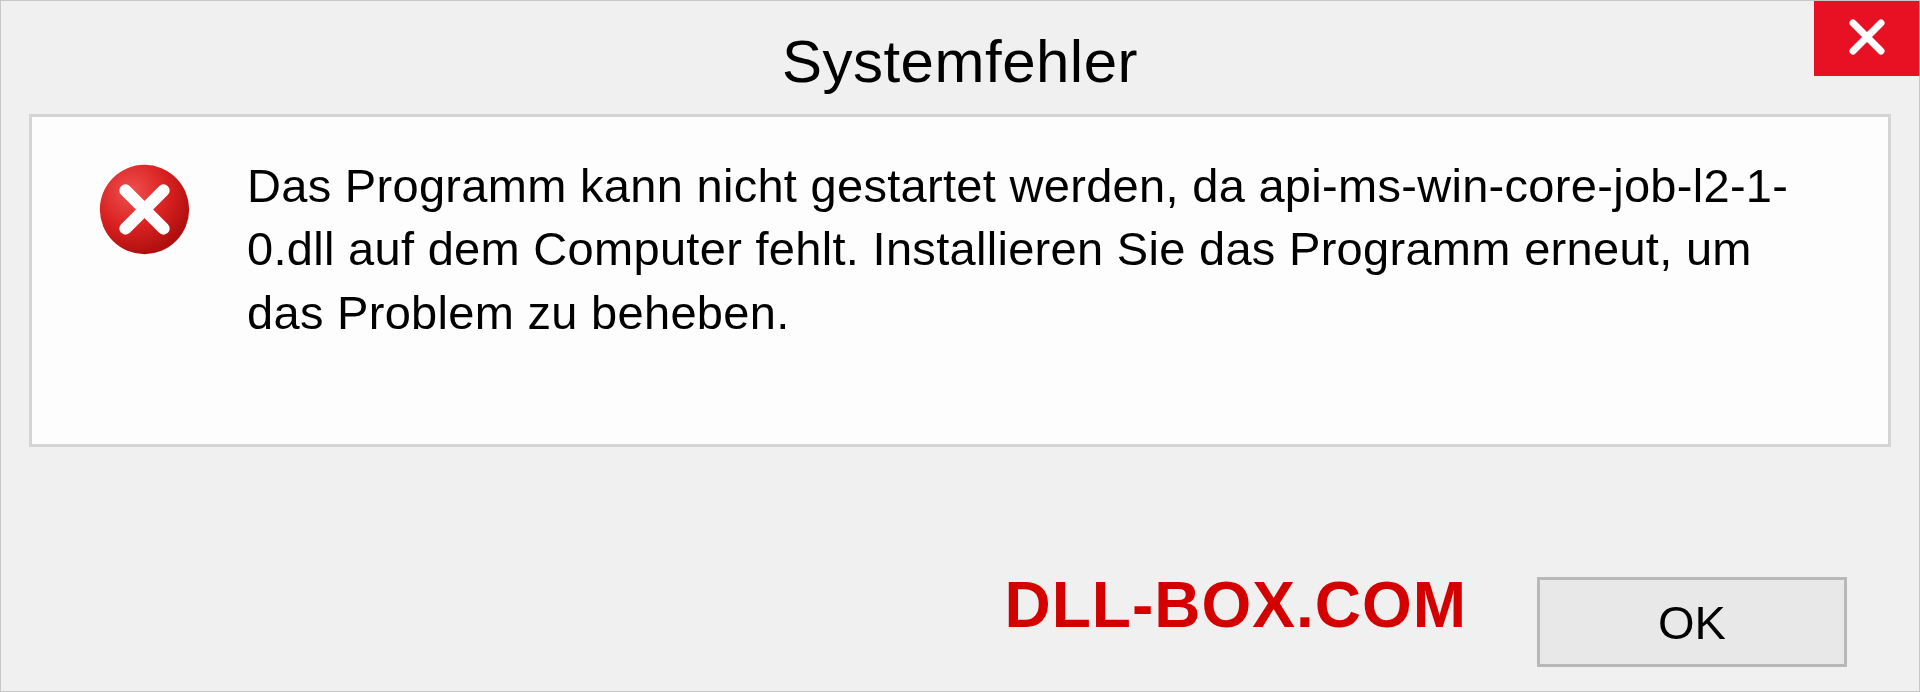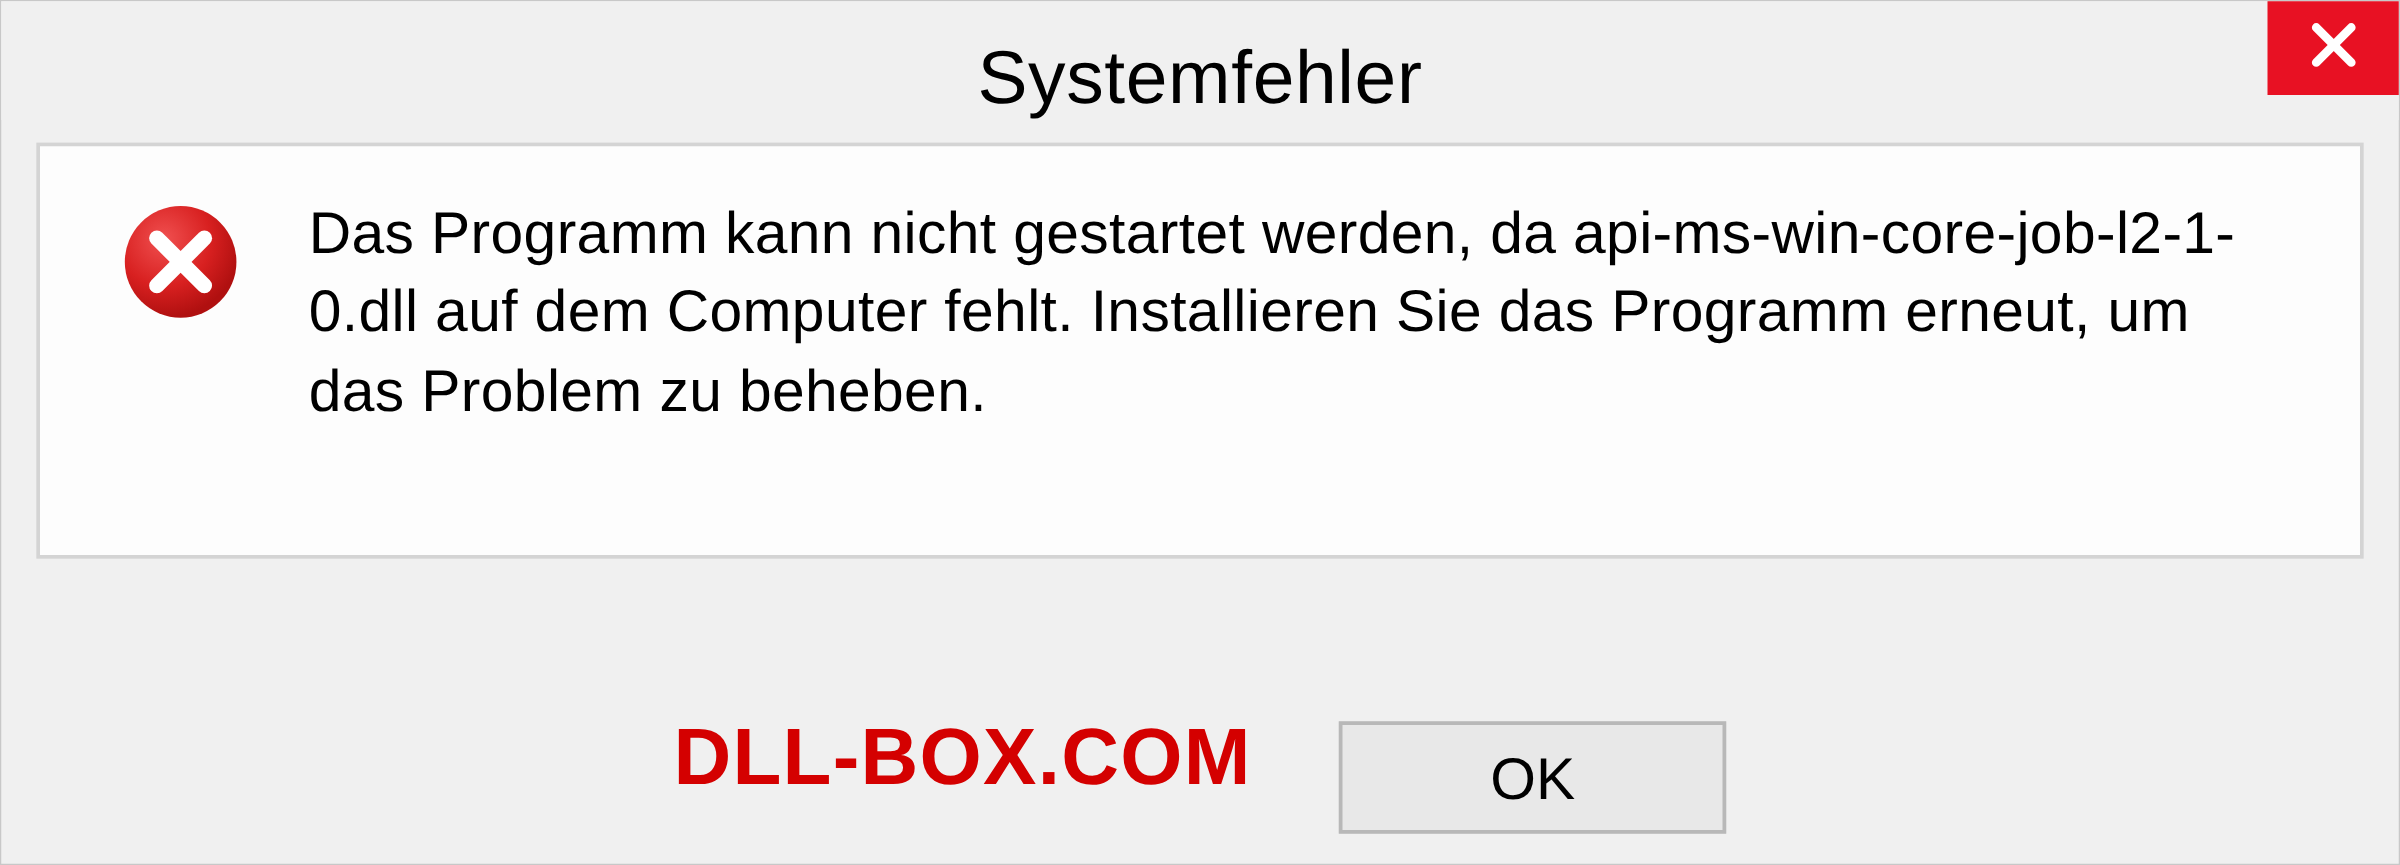--- a/index.html
+++ b/index.html
@@ -77,22 +77,22 @@
       font-weight: 400;
       letter-spacing: 0.3px;
     }
     .footer {
       position: absolute;
       bottom: 24px;
       left: 0;
       right: 0;
       display: flex;
       align-items: center;
-      justify-content: center;
-      padding: 0 44px;
+      justify-content: flex-end;
+      padding: 0 72px;
     }
     .watermark {
       font-size: 64px;
       font-weight: 900;
       color: #d40000;
       letter-spacing: 1px;
       font-family: Arial, sans-serif;
       margin-right: 70px;
     }
     .ok-btn {

